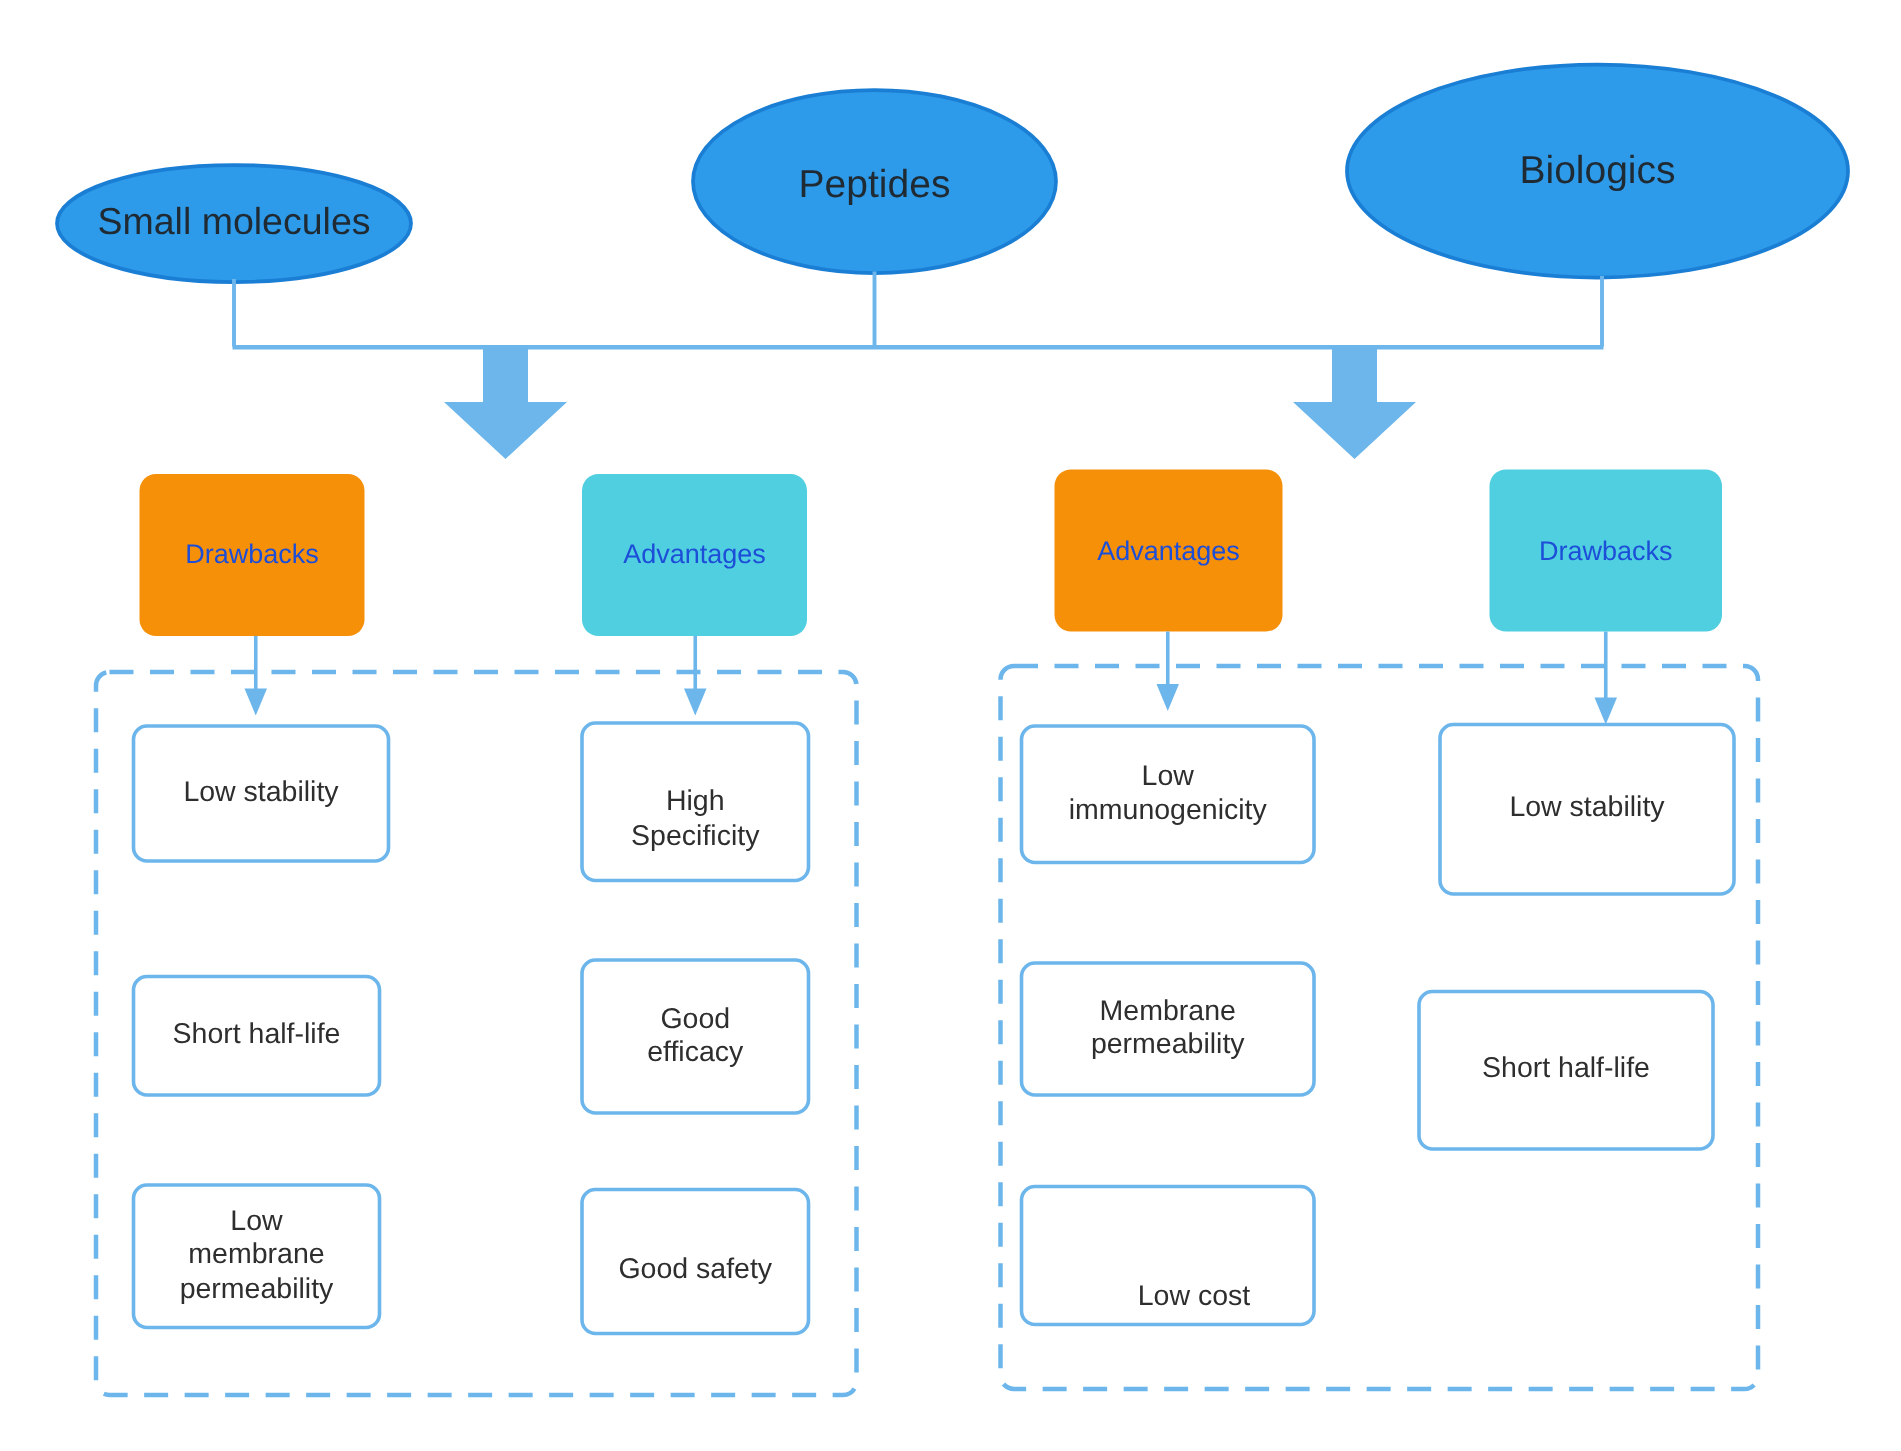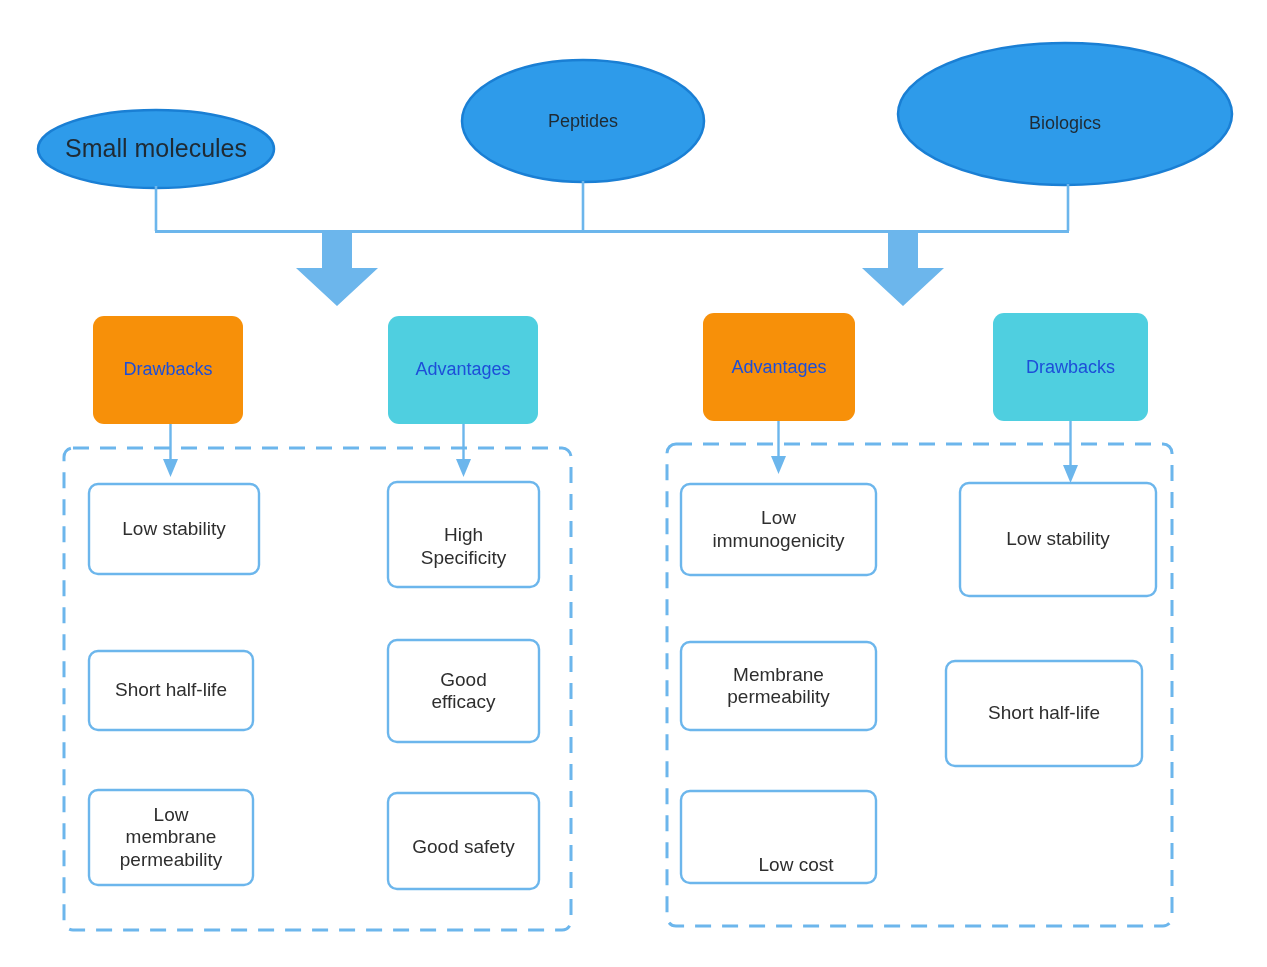--- a/index.html
+++ b/index.html
@@ -30,21 +30,21 @@
     position: absolute;
     display: flex;
     align-items: center;
     justify-content: center;
     text-align: center;
     color: #262626;
     line-height: 1.18;
     pointer-events: none;
     white-space: pre-line;
   }
-  .ellipse-label { font-size: 18px; color: #1f2a33; }
+  .ellipse-label { font-size: 26px; color: #1f2a33; }
   .ellipse-label.small-mol { font-size: 25px; }
   .cat-label { font-size: 18px; color: #1d4ed8; }
   .leaf-label { font-size: 19px; color: #2e2e2e; }
 </style>
 </head>
 <body>
 
 <div id="diagram-root">
 
   <svg class="layer" viewBox="0 0 1267 967">
@@ -93,21 +93,21 @@
     <rect x="681" y="484" width="195" height="91" rx="9" ry="9" fill="#ffffff" stroke="#6cb6ec" stroke-width="2.4"></rect>
     <rect x="681" y="642" width="195" height="88" rx="9" ry="9" fill="#ffffff" stroke="#6cb6ec" stroke-width="2.4"></rect>
     <rect x="681" y="791" width="195" height="92" rx="9" ry="9" fill="#ffffff" stroke="#6cb6ec" stroke-width="2.4"></rect>
 
     <rect x="960" y="483" width="196" height="113" rx="9" ry="9" fill="#ffffff" stroke="#6cb6ec" stroke-width="2.4"></rect>
     <rect x="946" y="661" width="196" height="105" rx="9" ry="9" fill="#ffffff" stroke="#6cb6ec" stroke-width="2.4"></rect>
   </svg>
 
   <div class="node-text ellipse-label small-mol" style="left:34px; top:128px; width:244px; height:42px;">Small molecules</div>
   <div class="node-text ellipse-label" style="left:462px; top:101px; width:242px; height:42px;">Peptides</div>
-  <div class="node-text ellipse-label" style="left:898px; top:103px; width:334px; height:42px;">Biologics</div>
+  <div class="node-text ellipse-label" style="left:898px; top:92px; width:334px; height:42px;">Biologics</div>
 
   <div class="node-text cat-label" style="left:93px; top:350px; width:150px; height:40px;">Drawbacks</div>
   <div class="node-text cat-label" style="left:388px; top:350px; width:150px; height:40px;">Advantages</div>
   <div class="node-text cat-label" style="left:703px; top:348px; width:152px; height:40px;">Advantages</div>
   <div class="node-text cat-label" style="left:993px; top:348px; width:155px; height:40px;">Drawbacks</div>
 
   <div class="node-text leaf-label" style="left:89px; top:484px; width:170px; height:90px;">Low stability</div>
   <div class="node-text leaf-label" style="left:89px; top:651px; width:164px; height:79px;">Short half-life</div>
   <div class="node-text leaf-label" style="left:89px; top:790px; width:164px; height:95px;">Low
 membrane

